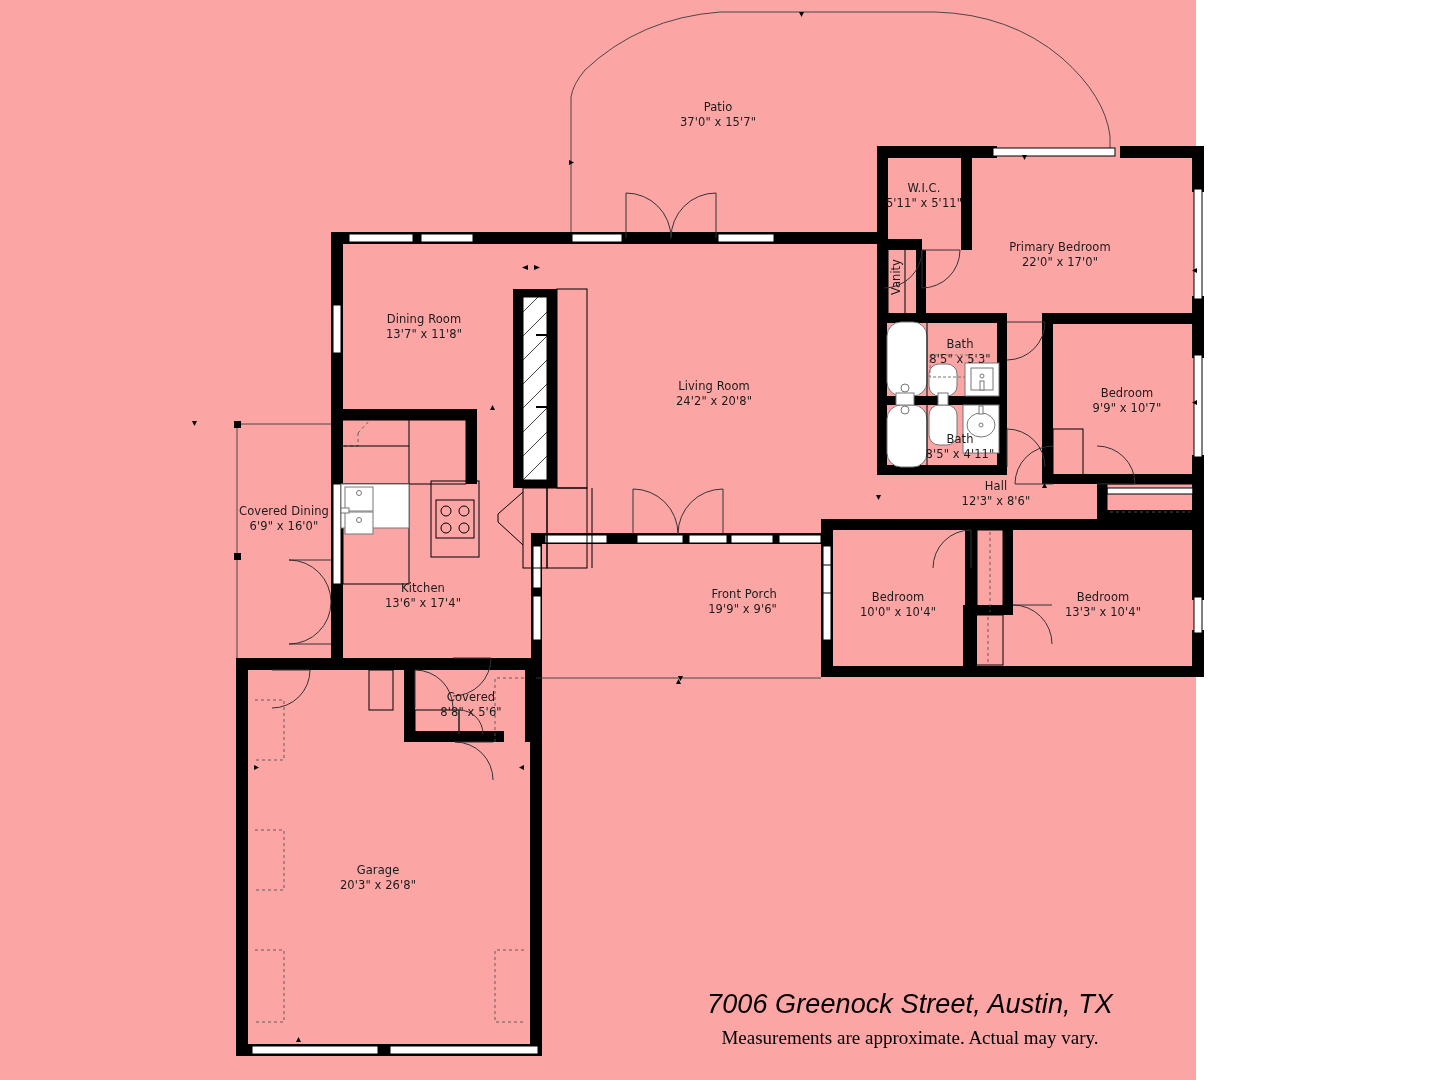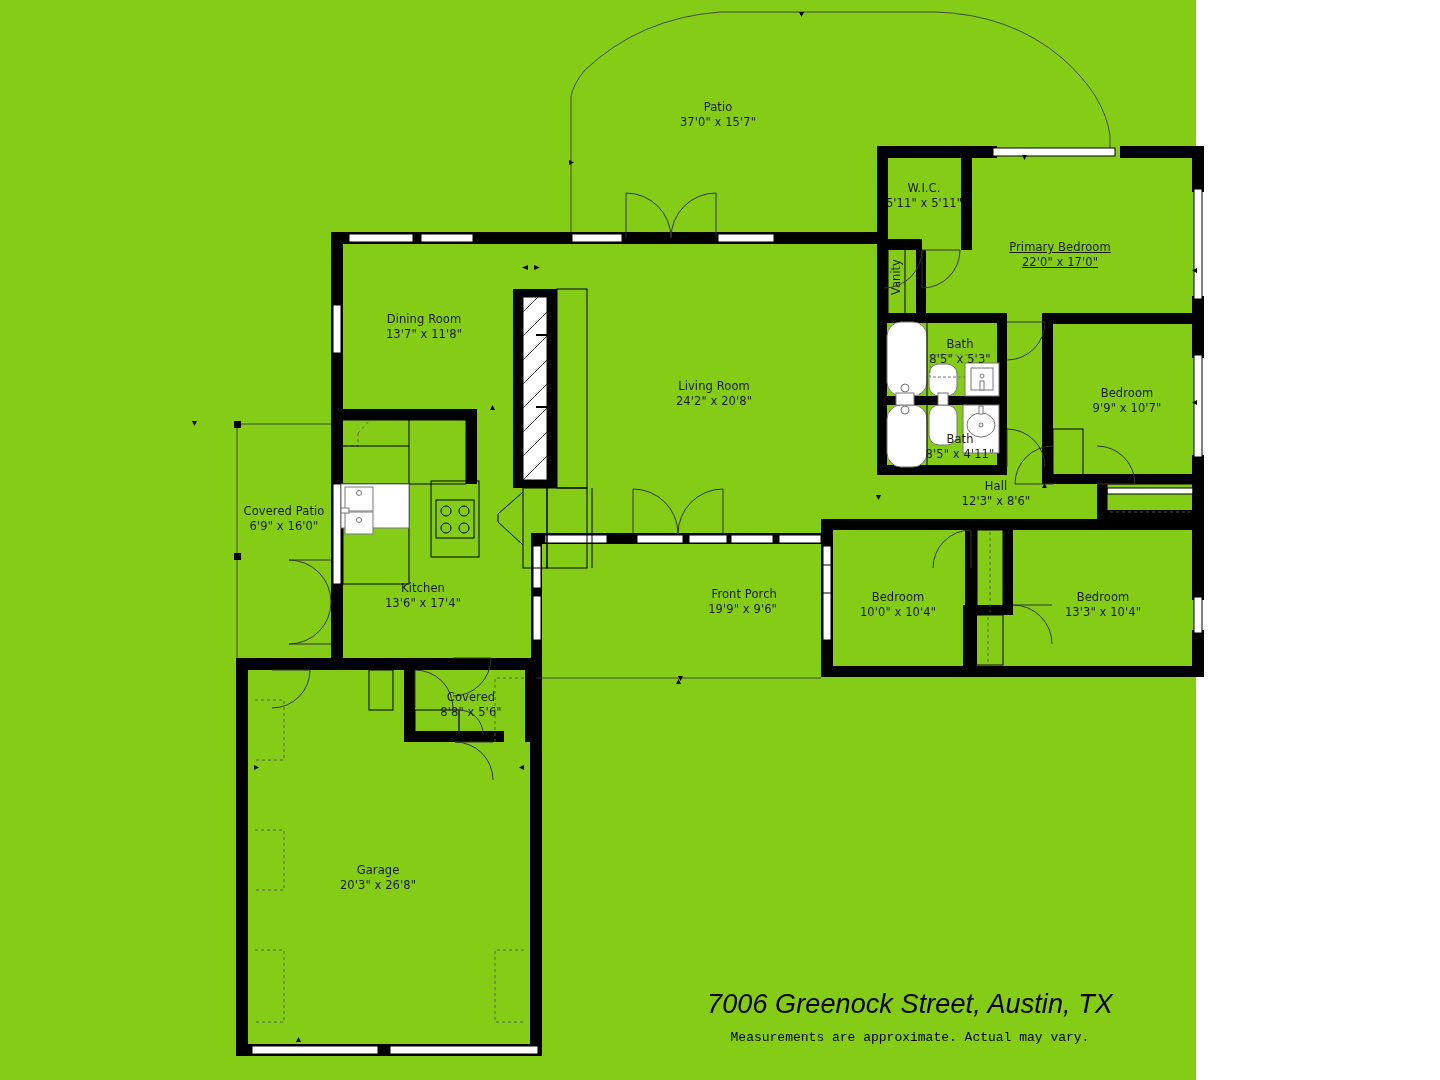--- a/index.html
+++ b/index.html
@@ -10,21 +10,21 @@
   body {
     width: 1440px;
     height: 1080px;
     overflow: hidden;
     font-family: "DejaVu Sans", sans-serif;
   }
   #plan-root {
     position: relative;
     width: 1196px;
     height: 1080px;
-    background: #84cc16;
+    background: #fca5a5;
   }
   svg.plan {
     position: absolute;
     top: 0;
     left: 0;
     width: 1440px;
     height: 1080px;
   }
   .wall      { fill: #000000; }
   .thinline  { fill: none; stroke: #000000; stroke-width: 1; }
@@ -68,22 +68,22 @@
     color: #000000;
   }
   #title-block .addr {
     font-family: "Liberation Sans", sans-serif;
     font-size: 27px;
     line-height: 33px;
     letter-spacing: 0.1px;
     font-style: italic;
   }
   #title-block .disc {
-    font-family: Liberation Mono, monospace;
-    font-size: 13px;
+    font-family: Liberation Serif, serif;
+    font-size: 19px;
     line-height: 22px;
     margin-top: 6px;
   }
 </style>
 </head>
 <body>
 
 <div id="plan-root">
 
   <svg class="plan" viewBox="0 0 1440 1080">
@@ -376,21 +376,21 @@
   <div class="rlabel" style="left:718px; top:100px; width:200px; margin-left:-100px;">
     <span class="nm">Patio</span>
     <span class="dim">37'0" x 15'7"</span>
   </div>
 
   <div class="rlabel" style="left:924px; top:181px; width:160px; margin-left:-80px;">
     <span class="nm">W.I.C.</span>
     <span class="dim">5'11" x 5'11"</span>
   </div>
 
-  <div class="rlabel" style="left:1060px; top:240px; width:220px; margin-left:-110px;text-decoration:underline;">
+  <div class="rlabel" style="left:1060px; top:240px; width:220px; margin-left:-110px;">
     <span class="nm">Primary Bedroom</span>
     <span class="dim">22'0" x 17'0"</span>
   </div>
 
   <div class="rlabel" style="left:424px; top:312px; width:200px; margin-left:-100px;">
     <span class="nm">Dining Room</span>
     <span class="dim">13'7" x 11'8"</span>
   </div>
 
   <div class="rlabel" style="left:714px; top:379px; width:200px; margin-left:-100px;">
@@ -412,21 +412,21 @@
     <span class="nm">Bedroom</span>
     <span class="dim">9'9" x 10'7"</span>
   </div>
 
   <div class="rlabel" style="left:996px; top:479px; width:160px; margin-left:-80px;text-align:center;">
     <span class="nm">Hall</span>
     <span class="dim">12'3" x 8'6"</span>
   </div>
 
   <div class="rlabel" style="left:284px; top:504px; width:190px; margin-left:-95px;">
-    <span class="nm">Covered Patio</span>
+    <span class="nm">Covered Dining</span>
     <span class="dim">6'9" x 16'0"</span>
   </div>
 
   <div class="rlabel" style="left:423px; top:544px; width:180px; margin-left:-90px;margin-top:37px;">
     <span class="nm">Kitchen</span>
     <span class="dim">13'6" x 17'4"</span>
   </div>
 
   <div class="rlabel" style="left:682px; top:587px; width:190px; margin-left:-95px;text-align:right;">
     <span class="nm">Front Porch</span>

